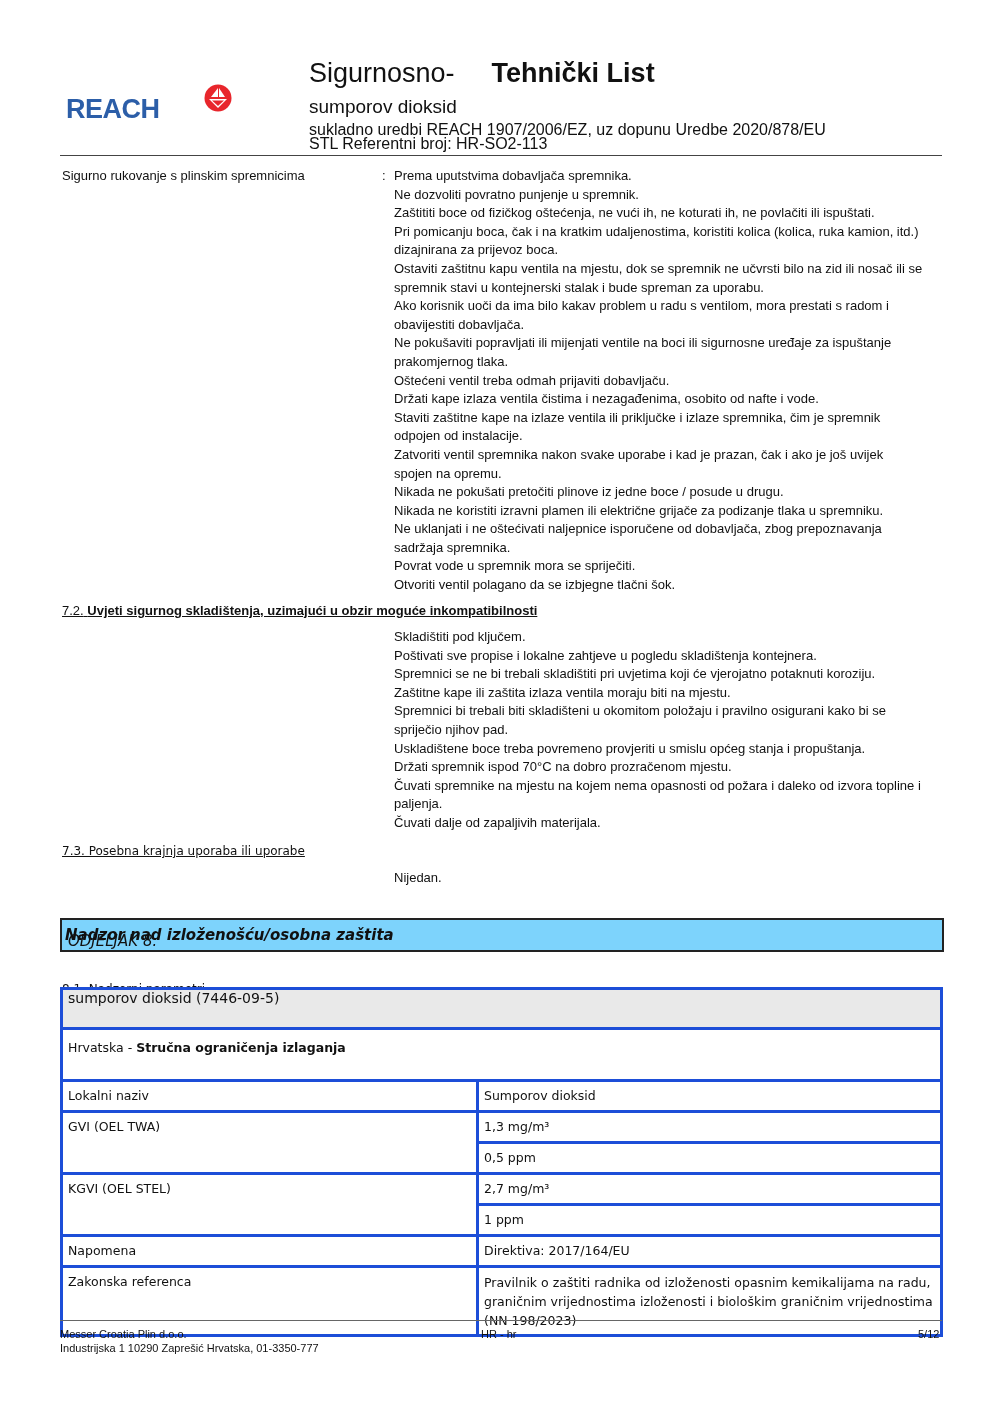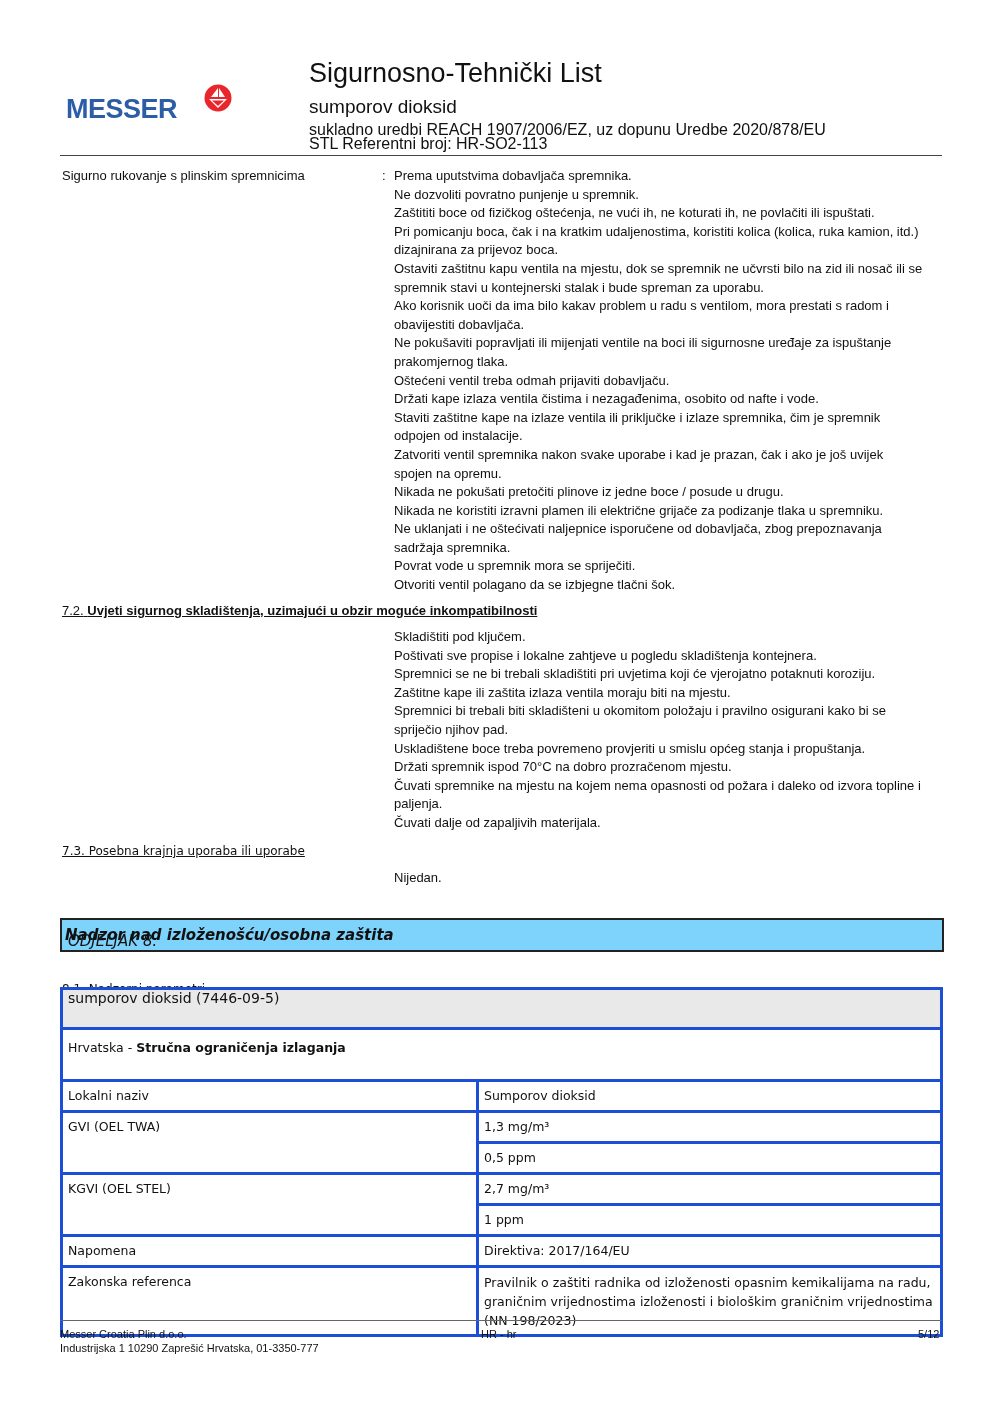--- a/index.html
+++ b/index.html
@@ -6,21 +6,21 @@
   body { width: 1000px; height: 1414px; position: relative; overflow: hidden;
          font-family: "Liberation Sans", sans-serif; color: #111; }
   .abs { position: absolute; }
 
   
   .logo { left: 66px; top: 82px; width: 170px; height: 44px; }
   .logo-text { position: absolute; left: 0; top: 12px; font-family: "Liberation Sans", sans-serif;
                font-weight: bold; font-size: 27px; color: #2c5ea8; letter-spacing: -0.5px; }
   .logo-mark { position: absolute; left: 137px; top: 1px; width: 30px; height: 30px; }
   .title { left: 309px; top: 58px; font-size: 27px; color: #111; white-space: nowrap; }
-  .title b { font-weight: normal; }
+  .title b { font-weight: bold; margin-left: 37px; }
   .subtitle { left: 309px; top: 96px; font-size: 19px; }
   .reg { left: 309px; top: 123px; font-size: 16px; line-height: 14px; }
   .hr { position: absolute; left: 60px; width: 882px; height: 1px; background: #444; }
 
   
   .txt { font-size: 13px; line-height: 18.6px; }
   .label { left: 62px; top: 167px; }
   .colon { left: 382px; top: 167px; }
   .list { left: 394px; top: 167px; width: 552px; }
   .list div { margin: 0; }
@@ -43,21 +43,21 @@
   .t-row td { height: 28px; line-height: 28px; }
   .t-multi td.val { line-height: 19px; padding-top: 5px; padding-bottom: 4px; }
   td.left { width: 403px; }
 
   .footer { font-size: 11px; line-height: 14px; }
 </style>
 </head>
 <body>
 
 <div class="abs logo">
-  <span class="logo-text">MESSER</span>
+  <span class="logo-text">REACH</span>
   <svg class="logo-mark" viewBox="0 0 30 30">
     <circle cx="15" cy="15" r="13.5" fill="#e8262c"></circle>
     <polygon points="15,5 15,14 8,14" fill="#fff"></polygon>
     <polygon points="16,5 16,14 22,14" fill="#fff"></polygon>
     <polygon points="6,16 24,16 15,25" fill="#fff"></polygon>
     <polygon points="9,17.5 21,17.5 15,23" fill="#e8262c"></polygon>
   </svg>
 </div>
 <div class="abs title"><span>Sigurnosno-</span><b>Tehnički List</b></div>
 <div class="abs subtitle">sumporov dioksid</div>

